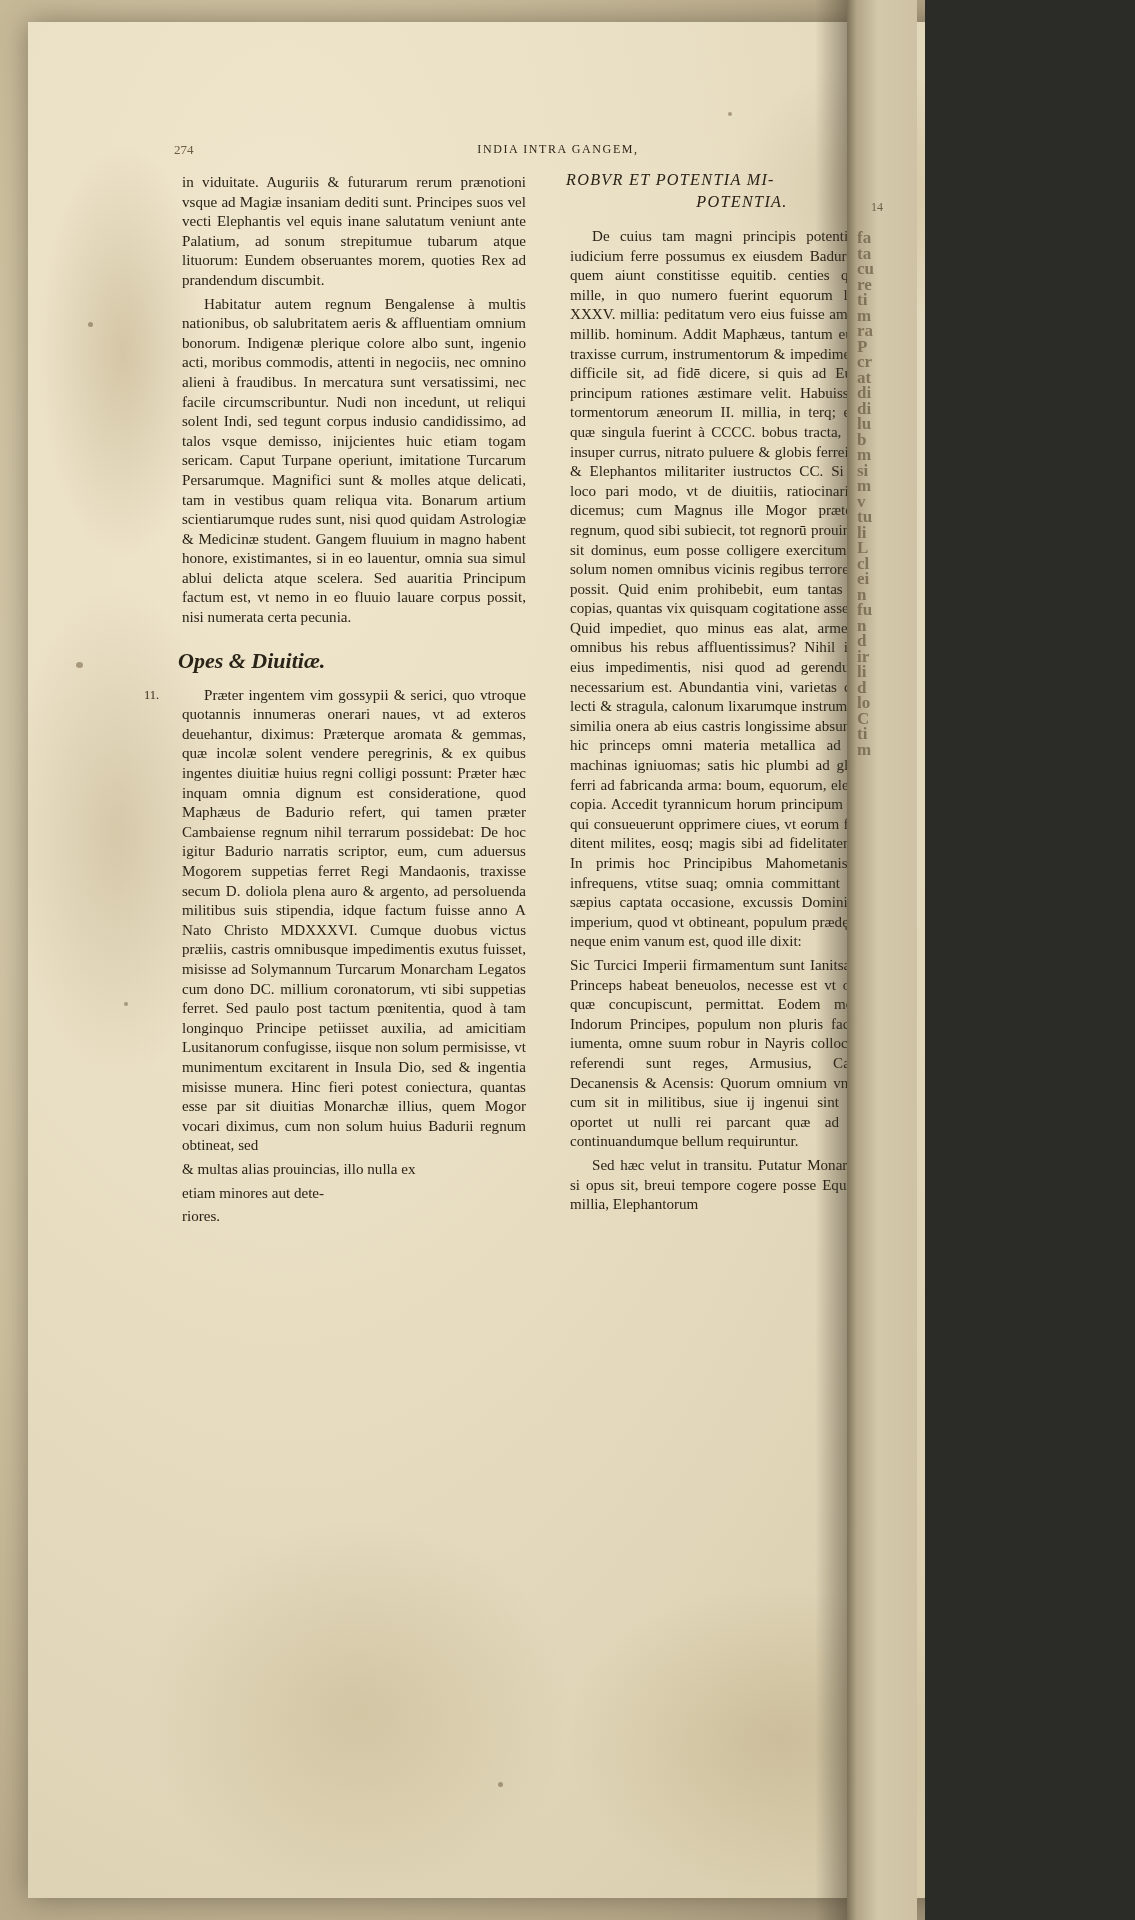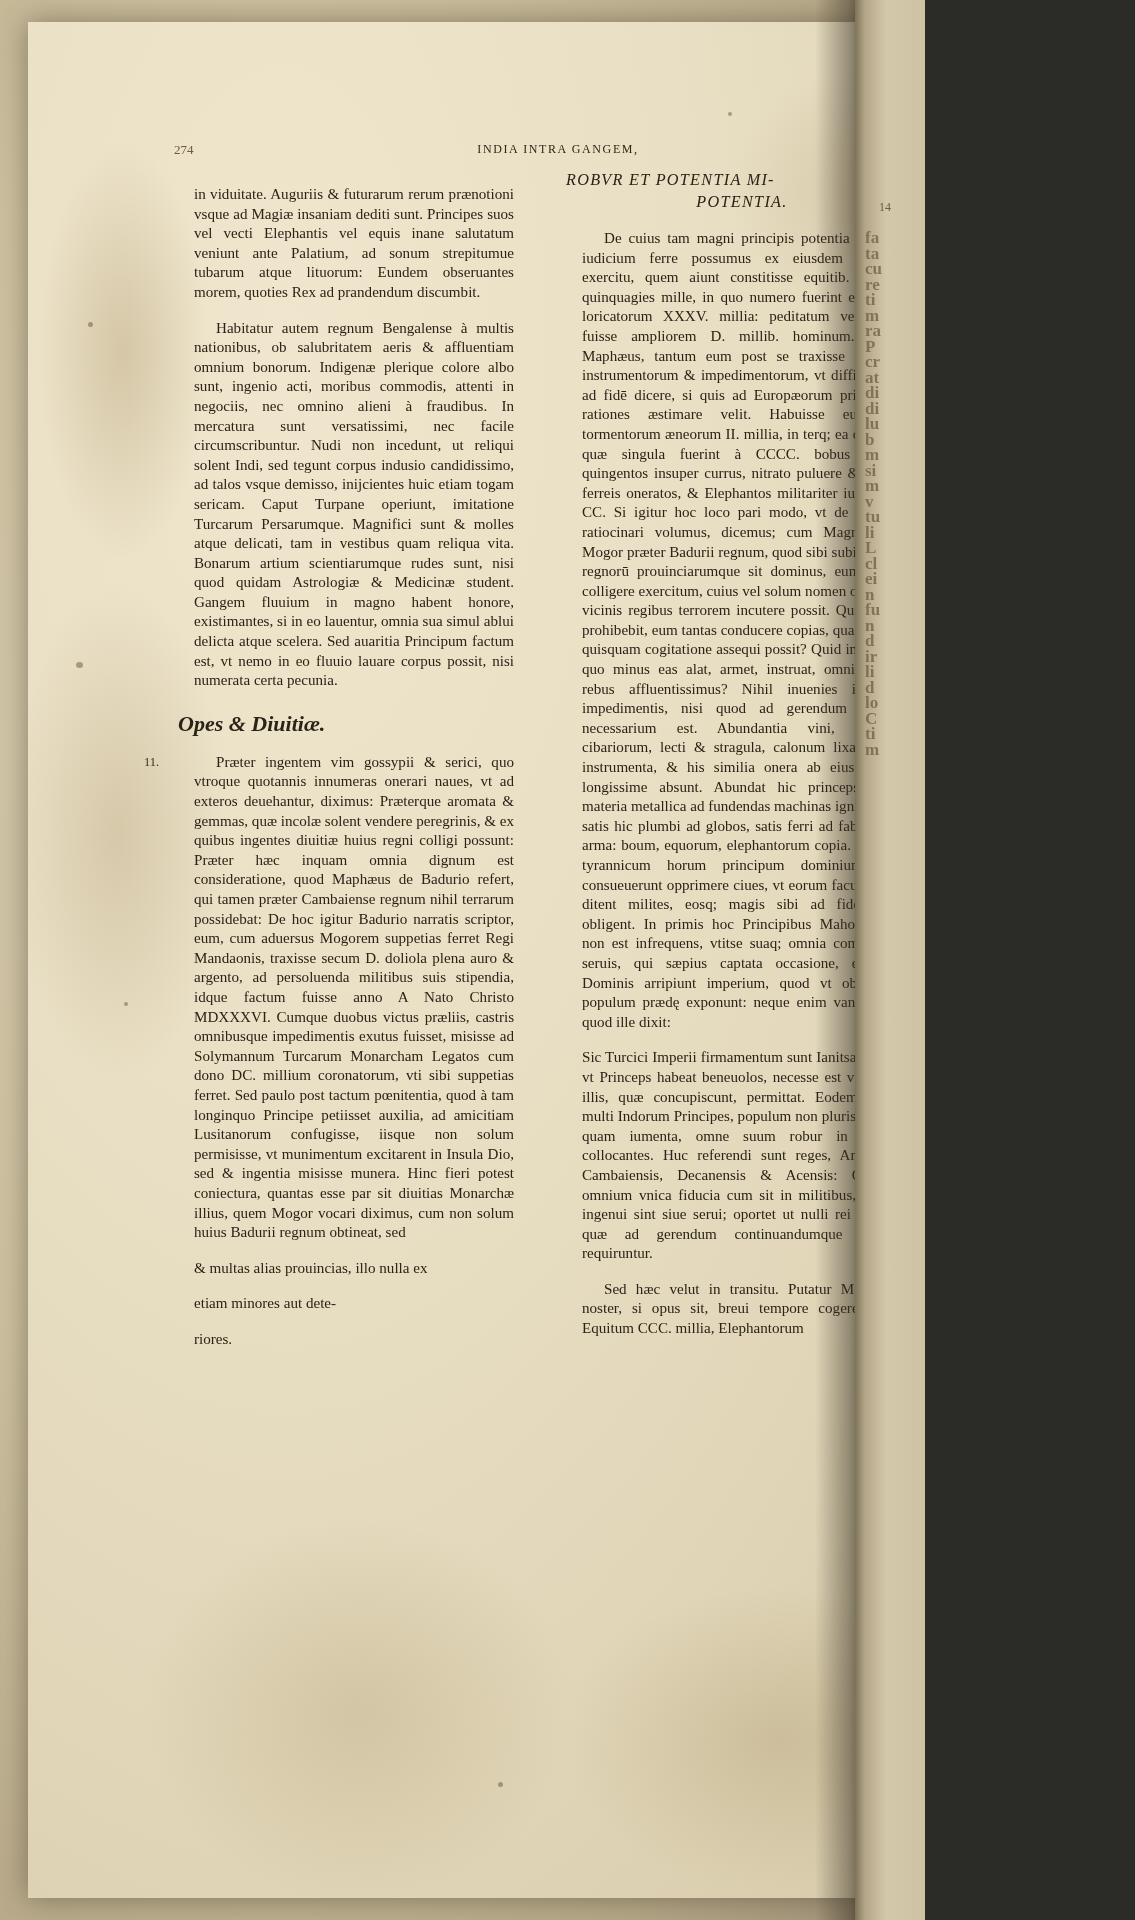--- a/index.html
+++ b/index.html
@@ -24,21 +24,21 @@
   .backdrop {
     position: absolute;
     inset: 0;
     background:
       radial-gradient(ellipse at 30% 40%, #d9cfb4 0%, #cdc09f 45%, #b6a888 80%, #9e9176 100%);
   }
   
   .facing-page {
     position: absolute;
     top: 0;
-    right: 0;
+    right: 8px;
     width: 70px;
     height: 1920px;
     background: linear-gradient(90deg, #7d7359 0%, #b3a688 14%, #d4c8aa 45%, #cfc2a4 100%);
   }
   .gutter-shadow {
     position: absolute;
     top: 0;
     right: 62px;
     width: 48px;
     height: 1920px;
@@ -89,21 +89,21 @@
   .columns {
     display: flex;
     gap: 36px;
     margin-top: 12px;
   }
   .col {
     width: 352px;
     position: relative;
   }
   p.body {
-    margin: 16px;
+    margin: 4px;
     font-size: 15.1px;
     line-height: 19.6px;
     color: #2a2317;
     text-align: justify;
     text-justify: inter-word;
     font-family: "Liberation Serif", serif;
   }
   p.body + p.body { margin-top: 0px; }
   .indent { text-indent: 22px; }
   .faded { color: #6e6249; }

